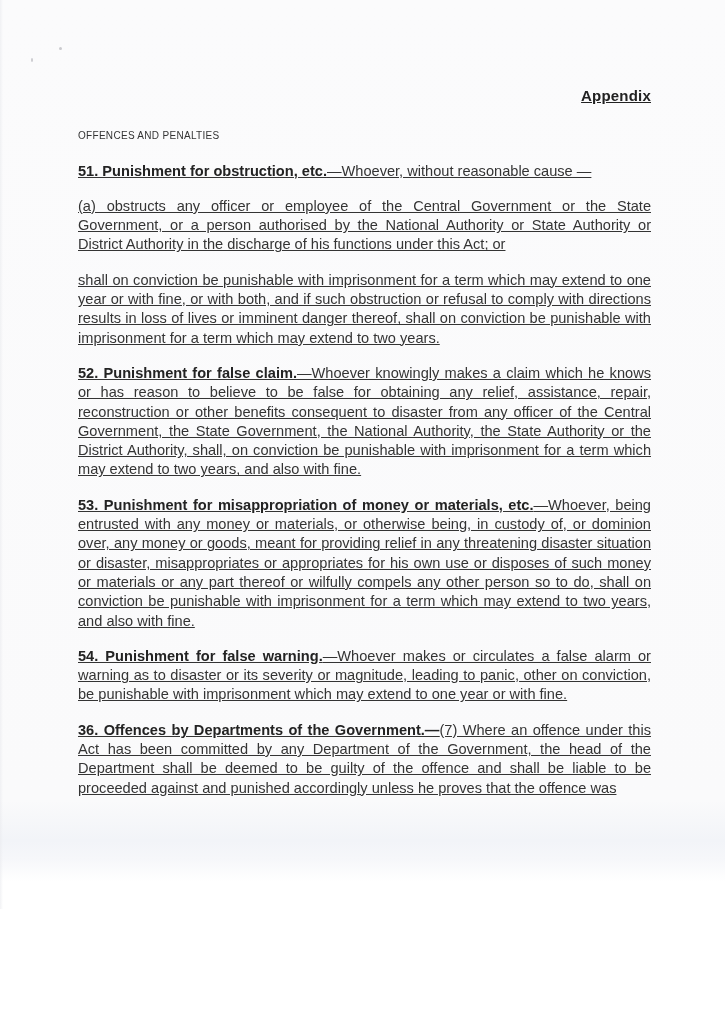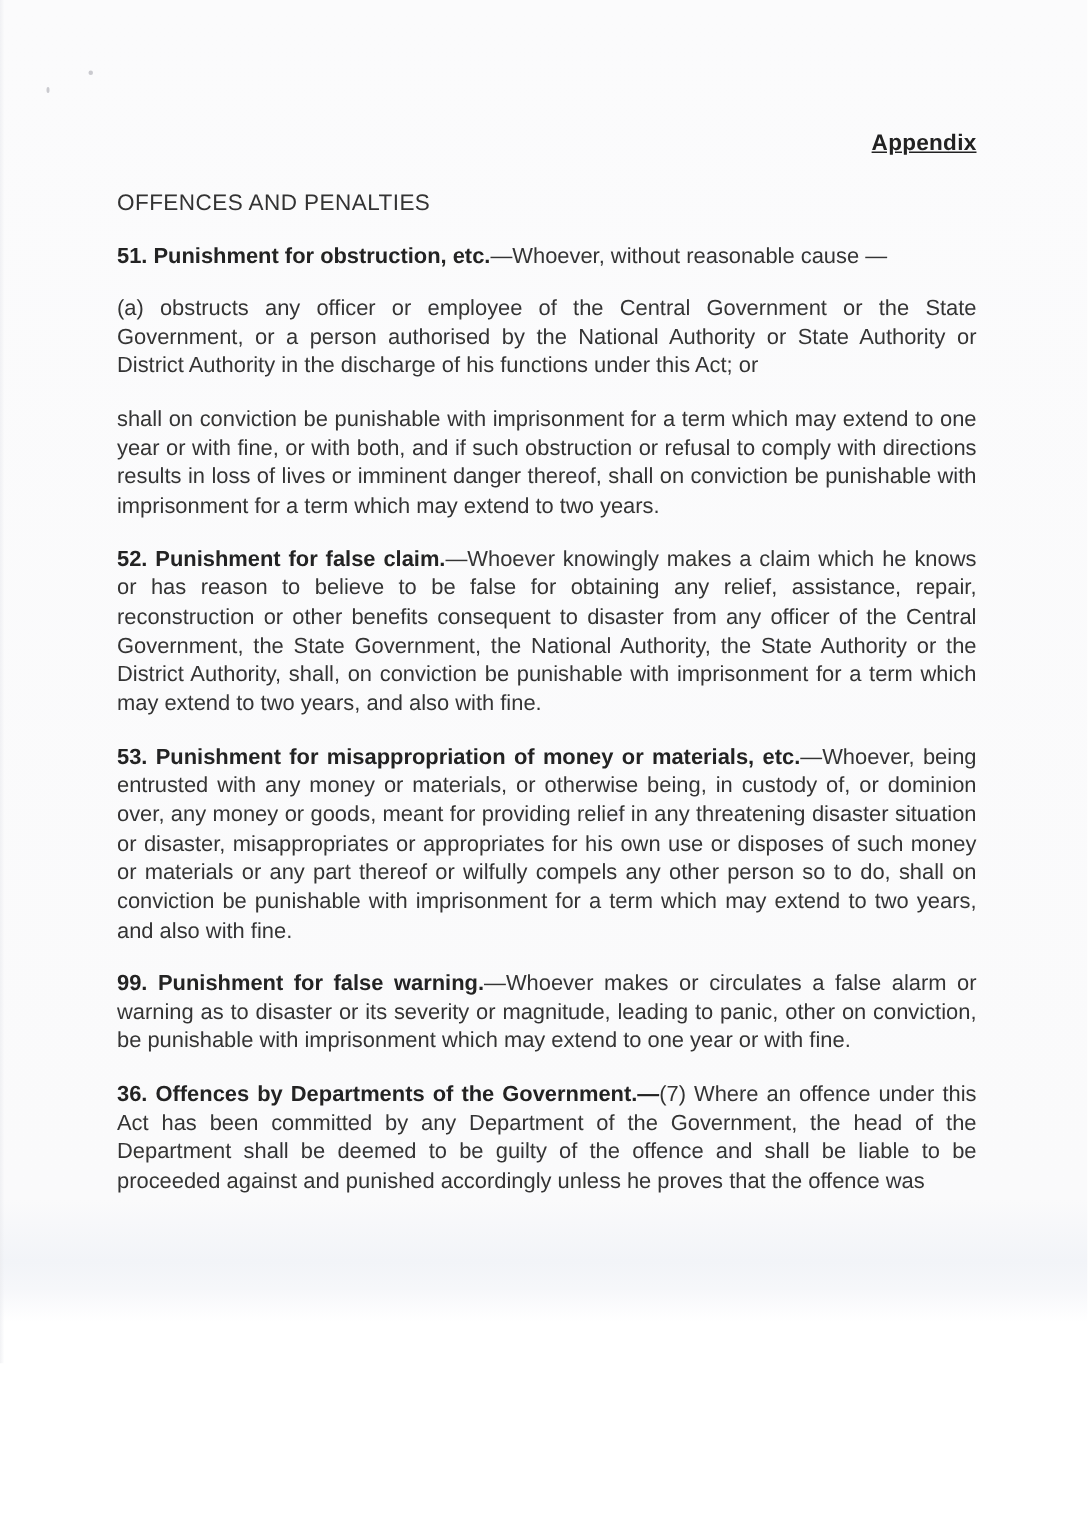--- a/index.html
+++ b/index.html
@@ -37,31 +37,32 @@
   }
   .doc-title {
     font-size: 14.8px;
     font-weight: bold;
     color: #252525;
     margin: 0 0 12px 0;
     padding-left: 26px;
     white-space: pre-wrap;
   }
   .doc-subtitle {
-    font-size: 15px;
+    font-size: 10px;
     font-weight: normal;
     color: #333333;
     margin: 0 0 14px 0;
     letter-spacing: 0.3px;
   }
   .para {
     margin: 16px 0 16px 0;
     text-align: justify;
     text-align-last: left;
     color: #343434;
+    text-decoration: underline;
   }
   .para .lead {
     font-weight: bold;
     color: #232323;
   }
   .speck {
     position: absolute;
     background: #9a9aa2;
     border-radius: 50%;
     opacity: 0.5;
@@ -106,19 +107,19 @@
 
     <p class="para"><span class="lead"></span><span>(a) obstructs any officer or employee of the Central Government or the State Government, or a person authorised by the National Authority or State Authority or District Authority in the discharge of his functions under this Act; or</span></p>
 
 
     <p class="para"><span class="lead"></span><span>shall on conviction be punishable with imprisonment for a term which may extend to one year or with fine, or with both, and if such obstruction or refusal to comply with directions results in loss of lives or imminent danger thereof, shall on conviction be punishable with imprisonment for a term which may extend to two years.</span></p>
 
     <p class="para"><span class="lead">52. Punishment for false claim.</span><span>—Whoever knowingly makes a claim which he knows or has reason to believe to be false for obtaining any relief, assistance, repair, reconstruction or other benefits consequent to disaster from any officer of the Central Government, the State Government, the National Authority, the State Authority or the District Authority, shall, on conviction be punishable with imprisonment for a term which may extend to two years, and also with fine.</span></p>
 
     <p class="para"><span class="lead">53. Punishment for misappropriation of money or materials, etc.</span><span>—Whoever, being entrusted with any money or materials, or otherwise being, in custody of, or dominion over, any money or goods, meant for providing relief in any threatening disaster situation or disaster, misappropriates or appropriates for his own use or disposes of such money or materials or any part thereof or wilfully compels any other person so to do, shall on conviction be punishable with imprisonment for a term which may extend to two years, and also with fine.</span></p>
 
-    <p class="para"><span class="lead">99. Punishment for false warning.</span><span>—Whoever makes or circulates a false alarm or warning as to disaster or its severity or magnitude, leading to panic, other on conviction, be punishable with imprisonment which may extend to one year or with fine.</span></p>
+    <p class="para"><span class="lead">54. Punishment for false warning.</span><span>—Whoever makes or circulates a false alarm or warning as to disaster or its severity or magnitude, leading to panic, other on conviction, be punishable with imprisonment which may extend to one year or with fine.</span></p>
 
     <p class="para"><span class="lead">36. Offences by Departments of the Government.—</span><span>(7) Where an offence under this Act has been committed by any Department of the Government, the head of the Department shall be deemed to be guilty of the offence and shall be liable to be proceeded against and punished accordingly unless he proves that the offence was</span></p>
   </div>
 
   <div class="bottom-streak"></div>
 </div>
 
 </body></html>

